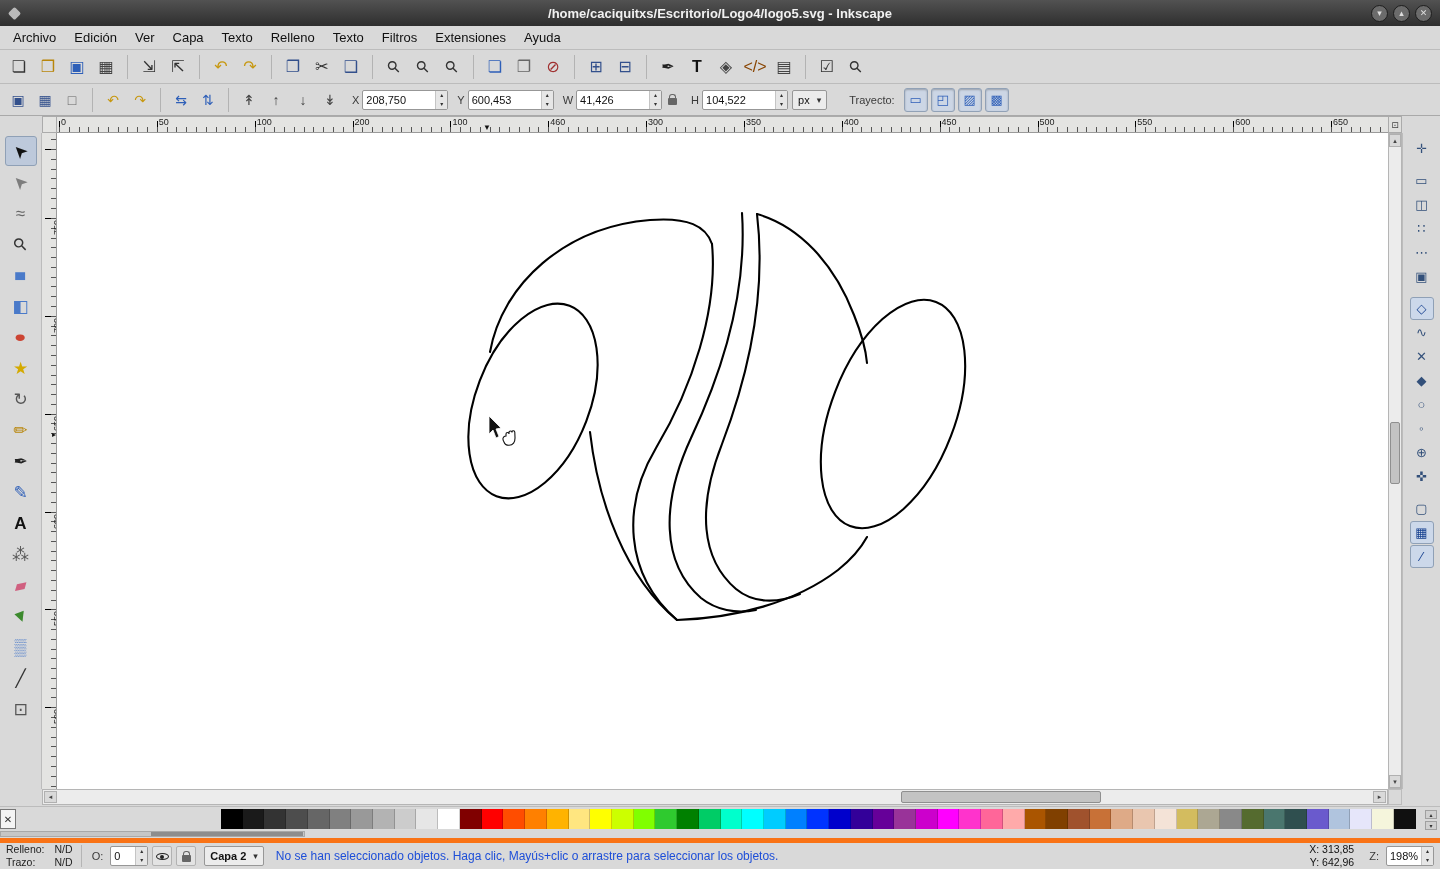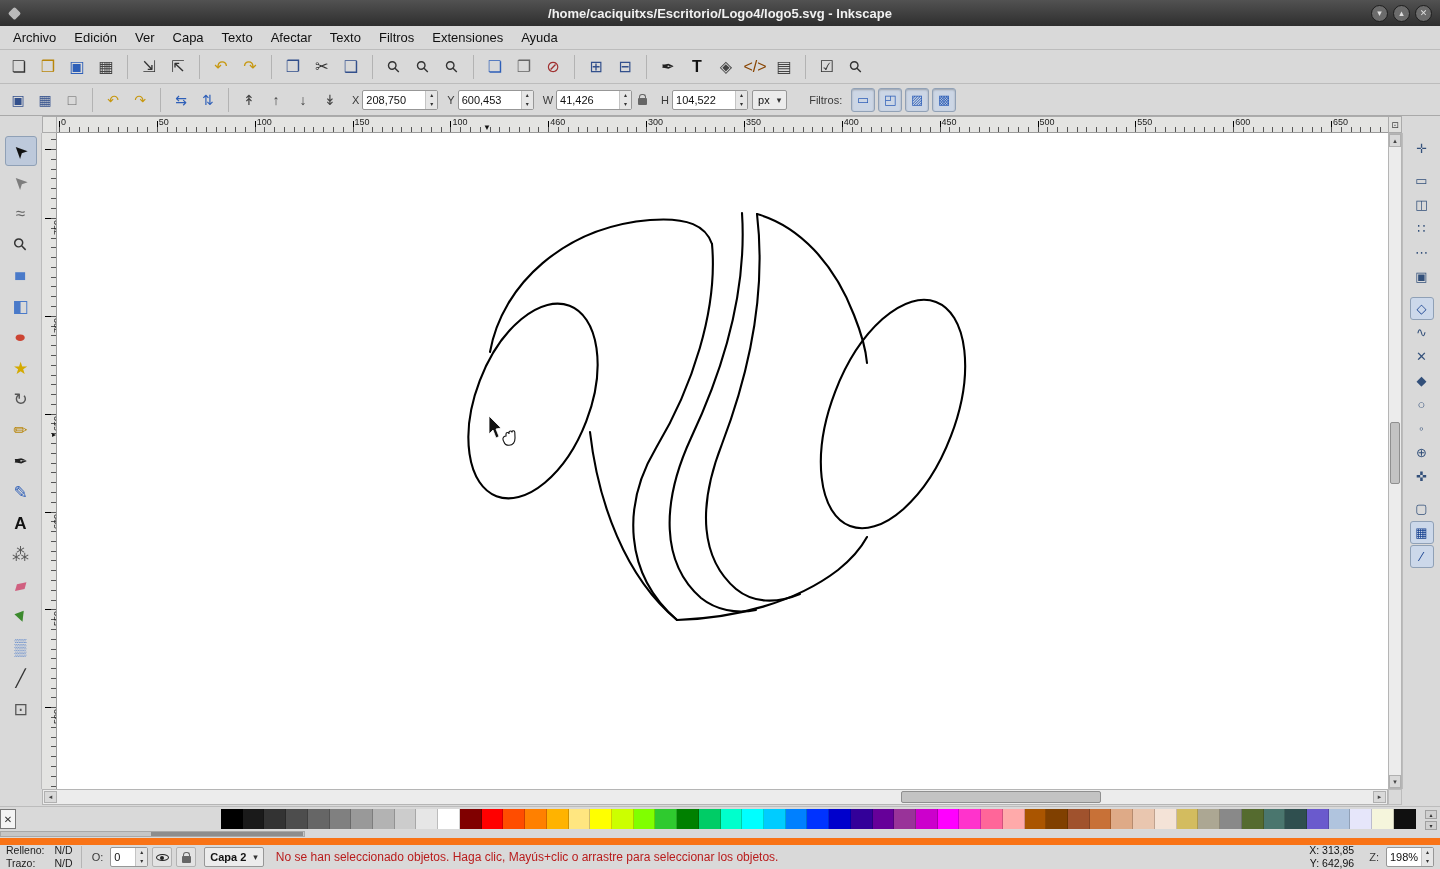--- a/index.html
+++ b/index.html
@@ -28,21 +28,21 @@
   .btn .glyph { font-size:16px; line-height:1; }
   .sep { width:1px; height:24px; background:#b3b3b3; margin:0 6px; align-self:center; flex:none; }
 
   .ctrlbar { position:absolute; top:84px; left:0; right:0; height:32px; background:#d9d9d9;
     border-bottom:1px solid #a9a9a9; display:flex; align-items:center; padding-left:5px; font-size:11px; }
   .ctrl-btns, .affect-btns { display:flex; align-items:center; gap:1px; }
   .ctrl-btns .btn { width:26px; height:26px; }
   .ctrl-btns .glyph { font-size:14px; }
   .fld-label { color:#3a3a3a; margin:0 3px 0 9px; }
   .spin { display:flex; align-items:center; background:#fff; border:1px solid #979797; height:20px; border-radius:2px; }
-  .spin input { width:62px; border:none; outline:none; font-size:11px; padding:0 3px; font-family:inherit; background:transparent; color:#111; }
+  .spin input { width:72px; border:none; outline:none; font-size:11px; padding:0 3px; font-family:inherit; background:transparent; color:#111; }
   .spin.sm input { width:24px; }
   .spin.z input { width:34px; text-align:right; }
   .spin-btns { display:flex; flex-direction:column; width:12px; border-left:1px solid #c4c4c4; height:100%; }
   .spin-btns i { font-style:normal; font-size:6px; line-height:9px; flex:1; text-align:center; color:#333; background:#e6e6e6; }
   .lock-btn { width:20px; height:24px; display:flex; align-items:center; justify-content:center; }
   .dropdown { display:flex; align-items:center; background:#ececec; border:1px solid #979797; height:20px;
     padding:0 5px; gap:7px; border-radius:2px; margin-left:4px; }
   .caret { font-size:9px; color:#333; }
   .affect-btns { margin-left:4px; }
   .affect-btns .btn.pressed { width:24px; height:24px; background:#ccd6e5; border:1px solid #91a1b6;
@@ -108,35 +108,35 @@
   .palette-spacer { width:205px; flex:none; }
   .swatches { display:flex; }
   .swatch { width:21.72px; height:20px; flex:none; border-right:1px solid rgba(0,0,0,.18); }
   .palette-scroll { position:absolute; left:0; top:24px; width:305px; height:6px; background:#c6c6c6; border:1px solid #a8a8a8; }
   .palette-scroll-thumb { position:absolute; left:150px; top:0; width:152px; height:4px; background:#8d8d8d; }
   .pal-arrows { position:absolute; right:3px; top:3px; display:flex; flex-direction:column; gap:2px; }
   .pal-arrow { width:12px; height:9px; background:#d0d0d0; border:1px solid #a0a0a0; font-size:6px;
     display:flex; align-items:center; justify-content:center; color:#333; }
 
   
-  .statusbar { position:absolute; top:838px; left:0; right:0; height:31px; background:#d9d9d9; border-top:7px solid #f97316;
+  .statusbar { position:absolute; top:838px; left:0; right:0; height:31px; background:#d9d9d9; border-top:5px solid #f97316;
     display:flex; align-items:center; font-size:11px; padding:0 6px; gap:4px; }
   .fs-block { display:grid; grid-template-columns:auto auto; column-gap:10px; font-size:10.5px; line-height:13px; }
   .fs-lab { color:#222; } .fs-val { color:#222; text-align:right; }
   .vsep { width:1px; height:22px; background:#b5b5b5; margin:0 4px; flex:none; }
   .icon-btn { width:20px; height:20px; display:flex; align-items:center; justify-content:center;
     border:1px solid #b2b2b2; background:#e3e3e3; border-radius:2px; flex:none; }
   .eye-icon { position:relative; width:13px; height:9px; }
   .eye-icon::before { content:""; position:absolute; inset:1px 0; border:1px solid #222; border-radius:50%; }
   .eye-icon::after { content:""; position:absolute; left:4.5px; top:3px; width:4px; height:4px; background:#222; border-radius:50%; }
   .lock-icon { position:relative; width:9px; height:7px; background:#666; border-radius:1px; margin-top:4px; }
   .lock-icon::before { content:""; position:absolute; left:1px; top:-4px; width:5px; height:4px;
     border:1.5px solid #666; border-bottom:none; border-radius:3px 3px 0 0; }
   .layer-name { font-weight:bold; }
-  .msg { flex:1; padding-left:8px; font-size:12px; color:#b91c1c; white-space:nowrap; overflow:hidden; }
+  .msg { flex:1; padding-left:8px; font-size:12px; color:#1d4ed8; white-space:nowrap; overflow:hidden; }
   .coords { display:flex; flex-direction:column; align-items:flex-end; font-size:10.5px; line-height:13px; margin-right:2px; }
 </style>
 </head>
 <body>
 
 <div class="app">
 
   <div class="titlebar">
     <span class="app-icon"></span>
     <div class="title-text">/home/caciquitxs/Escritorio/Logo4/logo5.svg - Inkscape</div>
@@ -154,21 +154,21 @@
       </div>
   </div>
 
   <div class="menubar">
 
   <span class="menu-item">Archivo</span>
       <span class="menu-item">Edición</span>
       <span class="menu-item">Ver</span>
       <span class="menu-item">Capa</span>
       <span class="menu-item">Texto</span>
-      <span class="menu-item">Afectar</span>
+      <span class="menu-item">Relleno</span>
       <span class="menu-item">Texto</span>
       <span class="menu-item">Filtros</span>
       <span class="menu-item">Extensiones</span>
       <span class="menu-item">Ayuda</span>
     </div>
 
   <div class="cmdbar">
 
   <span class="btn">
         <span class="glyph" style="color: rgb(51, 51, 51);">❏</span>
@@ -330,21 +330,21 @@
       <input value="104,522" style="">
       <span class="spin-btns">
           <i>▴</i>
           <i>▾</i>
         </span>
     </span>
     <span class="dropdown">
       <span>px</span>
       <span class="caret">▾</span>
     </span>
-    <span class="fld-label" style="margin-left:22px">Filtros:</span>
+    <span class="fld-label" style="margin-left:22px">Trayecto:</span>
     <div class="affect-btns">
 
     <span class="btn pressed">
           <span class="glyph" style="color: rgb(46, 95, 184);">▭</span>
         </span>
         <span class="btn pressed">
           <span class="glyph" style="color: rgb(46, 95, 184);">◰</span>
         </span>
         <span class="btn pressed">
           <span class="glyph" style="color: rgb(46, 95, 184);">▨</span>
@@ -419,21 +419,21 @@
       </div>
 
     <div class="corner-tl"></div>
 
     <div class="hruler">
 
       <span class="hmarker">▼</span>
     <span class="hlab">0</span>
         <span class="hlab">50</span>
         <span class="hlab">100</span>
-        <span class="hlab">150</span>
+        <span class="hlab">200</span>
         <span class="hlab">100</span>
         <span class="hlab">460</span>
         <span class="hlab">300</span>
         <span class="hlab">350</span>
         <span class="hlab">400</span>
         <span class="hlab">450</span>
         <span class="hlab">500</span>
         <span class="hlab">550</span>
         <span class="hlab">600</span>
         <span class="hlab">650</span>

